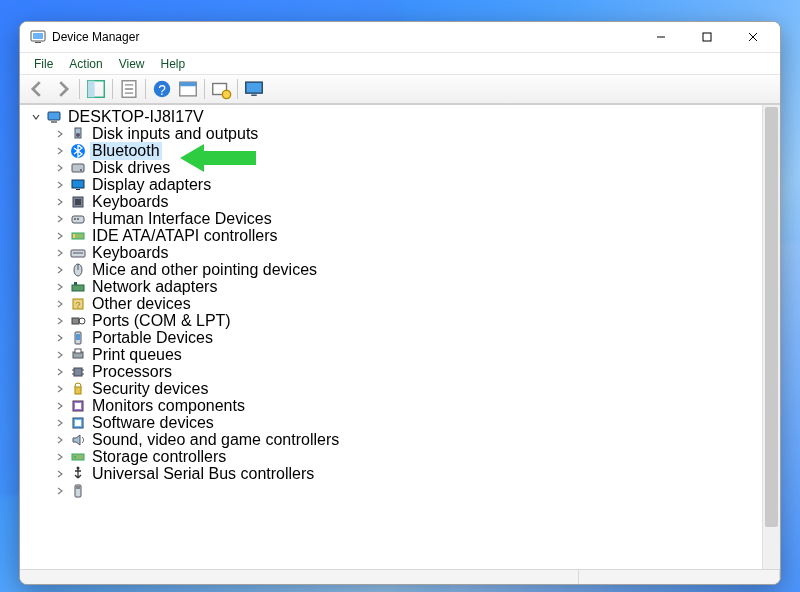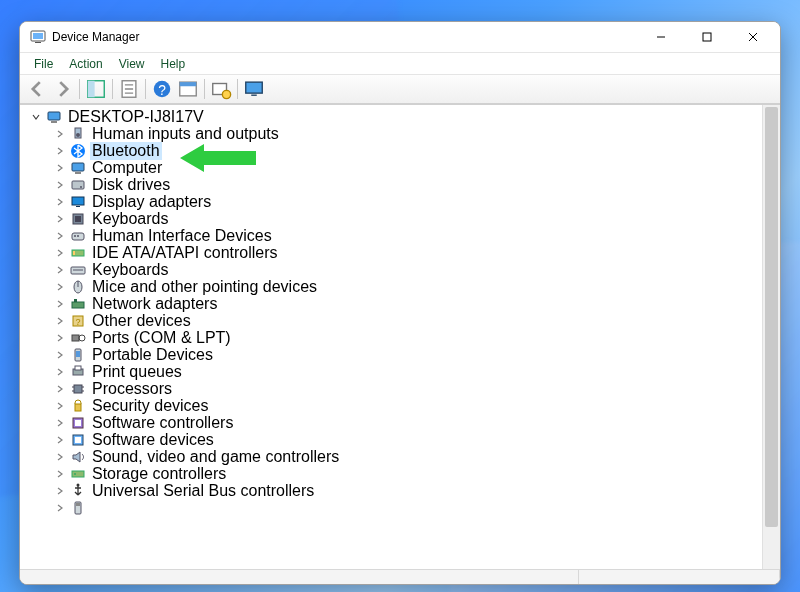--- a/index.html
+++ b/index.html
@@ -151,49 +151,35 @@
             <svg viewBox="0 0 10 10">
               <path d="M3 2l4 3-4 3" fill="none" stroke="#808080" stroke-width="1.2"></path>
             </svg>
           </span>
           <span class="nicon">
             <svg viewBox="0 0 16 16">
               <rect x="5" y="2" width="6" height="10" fill="#a7bed3" stroke="#556"></rect>
               <circle cx="8" cy="9" r="2" fill="#556"></circle>
             </svg>
           </span>
-          <span class="nlabel">Human inputs and outputs</span>
+          <span class="nlabel">Disk inputs and outputs</span>
         </div>
         <div class="node child highlight">
           <span class="exp">
             <svg viewBox="0 0 10 10">
               <path d="M3 2l4 3-4 3" fill="none" stroke="#808080" stroke-width="1.2"></path>
             </svg>
           </span>
           <span class="nicon">
             <svg viewBox="0 0 16 16">
               <circle cx="8" cy="8" r="7" fill="#0a7cff"></circle>
               <path d="M8 2v12l4-3-8-6m0 6 8-6-4-3" fill="none" stroke="#fff" stroke-width="1.3"></path>
             </svg>
           </span>
           <span class="nlabel">Bluetooth</span>
-        </div>
-        <div class="node child">
-          <span class="exp">
-            <svg viewBox="0 0 10 10">
-              <path d="M3 2l4 3-4 3" fill="none" stroke="#808080" stroke-width="1.2"></path>
-            </svg>
-          </span>
-          <span class="nicon">
-            <svg viewBox="0 0 16 16">
-              <rect x="2" y="3" width="12" height="8" rx="1" fill="#4aa0e8" stroke="#246"></rect>
-              <rect x="5" y="12" width="6" height="2" fill="#888"></rect>
-            </svg>
-          </span>
-          <span class="nlabel">Computer</span>
         </div>
         <div class="node child">
           <span class="exp">
             <svg viewBox="0 0 10 10">
               <path d="M3 2l4 3-4 3" fill="none" stroke="#808080" stroke-width="1.2"></path>
             </svg>
           </span>
           <span class="nicon">
             <svg viewBox="0 0 16 16">
               <rect x="2" y="4" width="12" height="8" rx="1" fill="#bcc6cc" stroke="#556"></rect>
@@ -393,21 +379,21 @@
             <svg viewBox="0 0 10 10">
               <path d="M3 2l4 3-4 3" fill="none" stroke="#808080" stroke-width="1.2"></path>
             </svg>
           </span>
           <span class="nicon">
             <svg viewBox="0 0 16 16">
               <rect x="3" y="3" width="10" height="10" fill="#9c7bd9" stroke="#534"></rect>
               <rect x="5" y="5" width="6" height="6" fill="#fff"></rect>
             </svg>
           </span>
-          <span class="nlabel">Software controllers</span>
+          <span class="nlabel">Monitors components</span>
         </div>
         <div class="node child">
           <span class="exp">
             <svg viewBox="0 0 10 10">
               <path d="M3 2l4 3-4 3" fill="none" stroke="#808080" stroke-width="1.2"></path>
             </svg>
           </span>
           <span class="nicon">
             <svg viewBox="0 0 16 16">
               <rect x="3" y="3" width="10" height="10" fill="#6cb2f7" stroke="#246"></rect>

